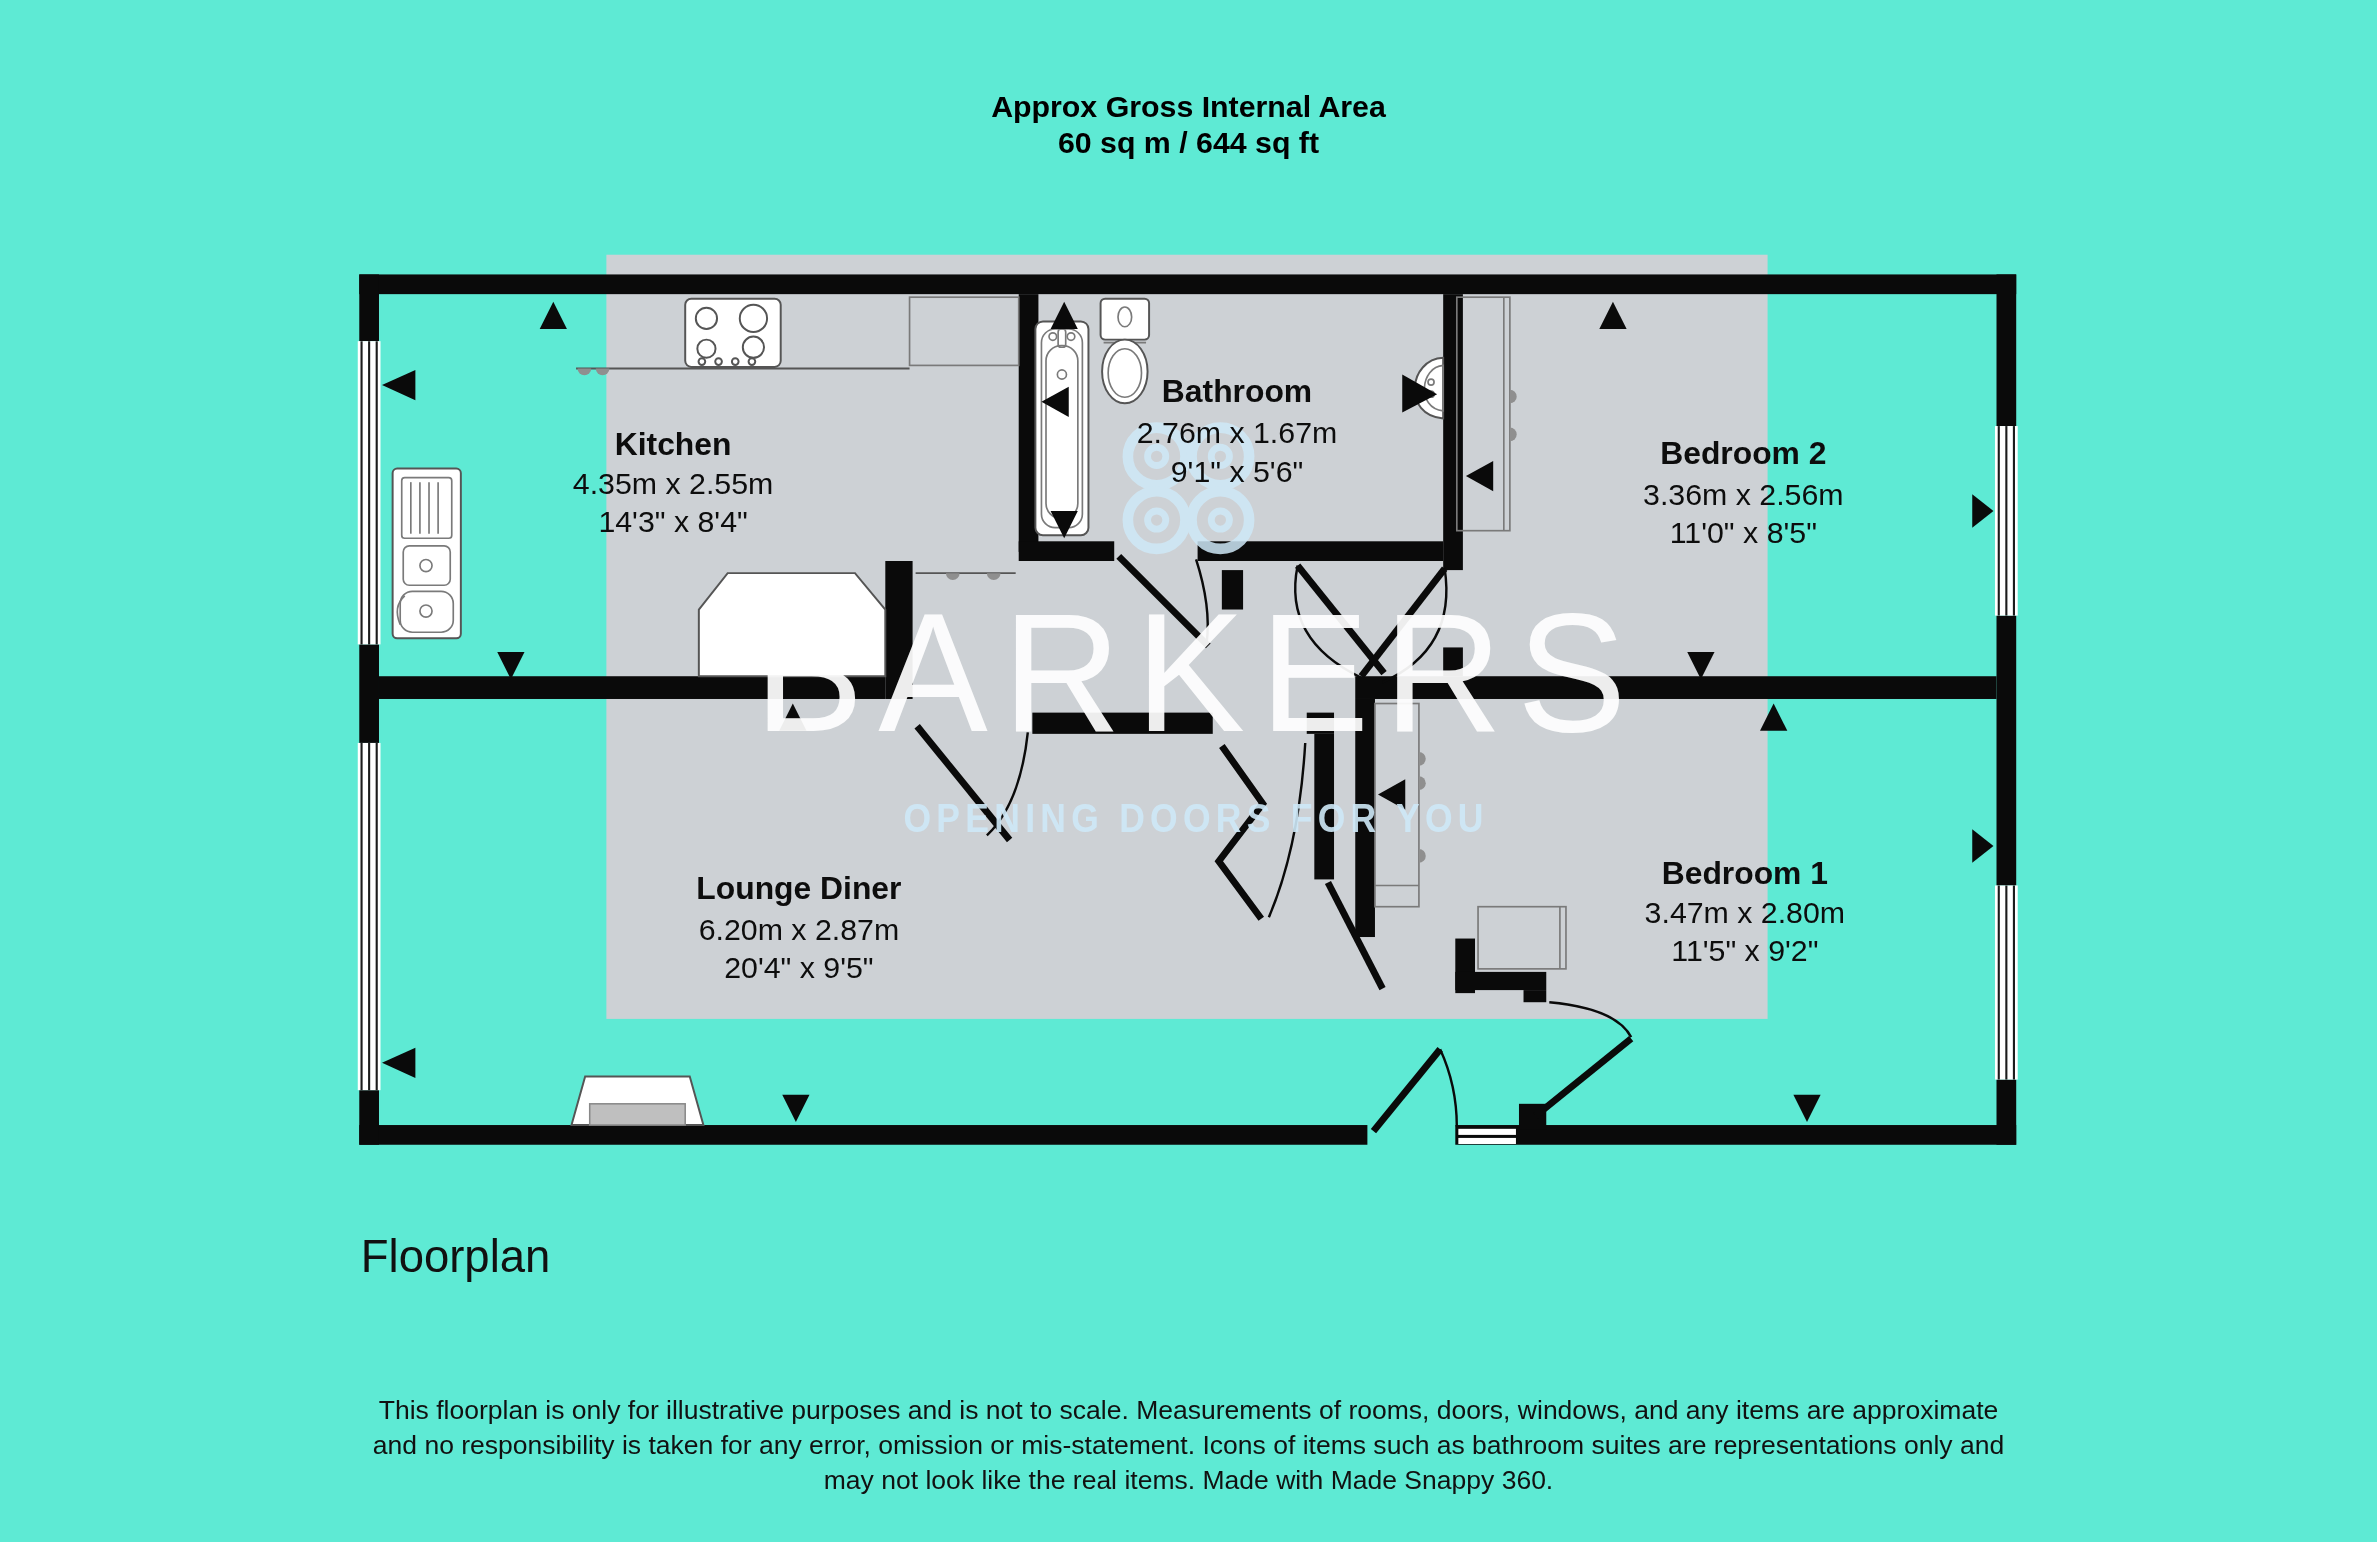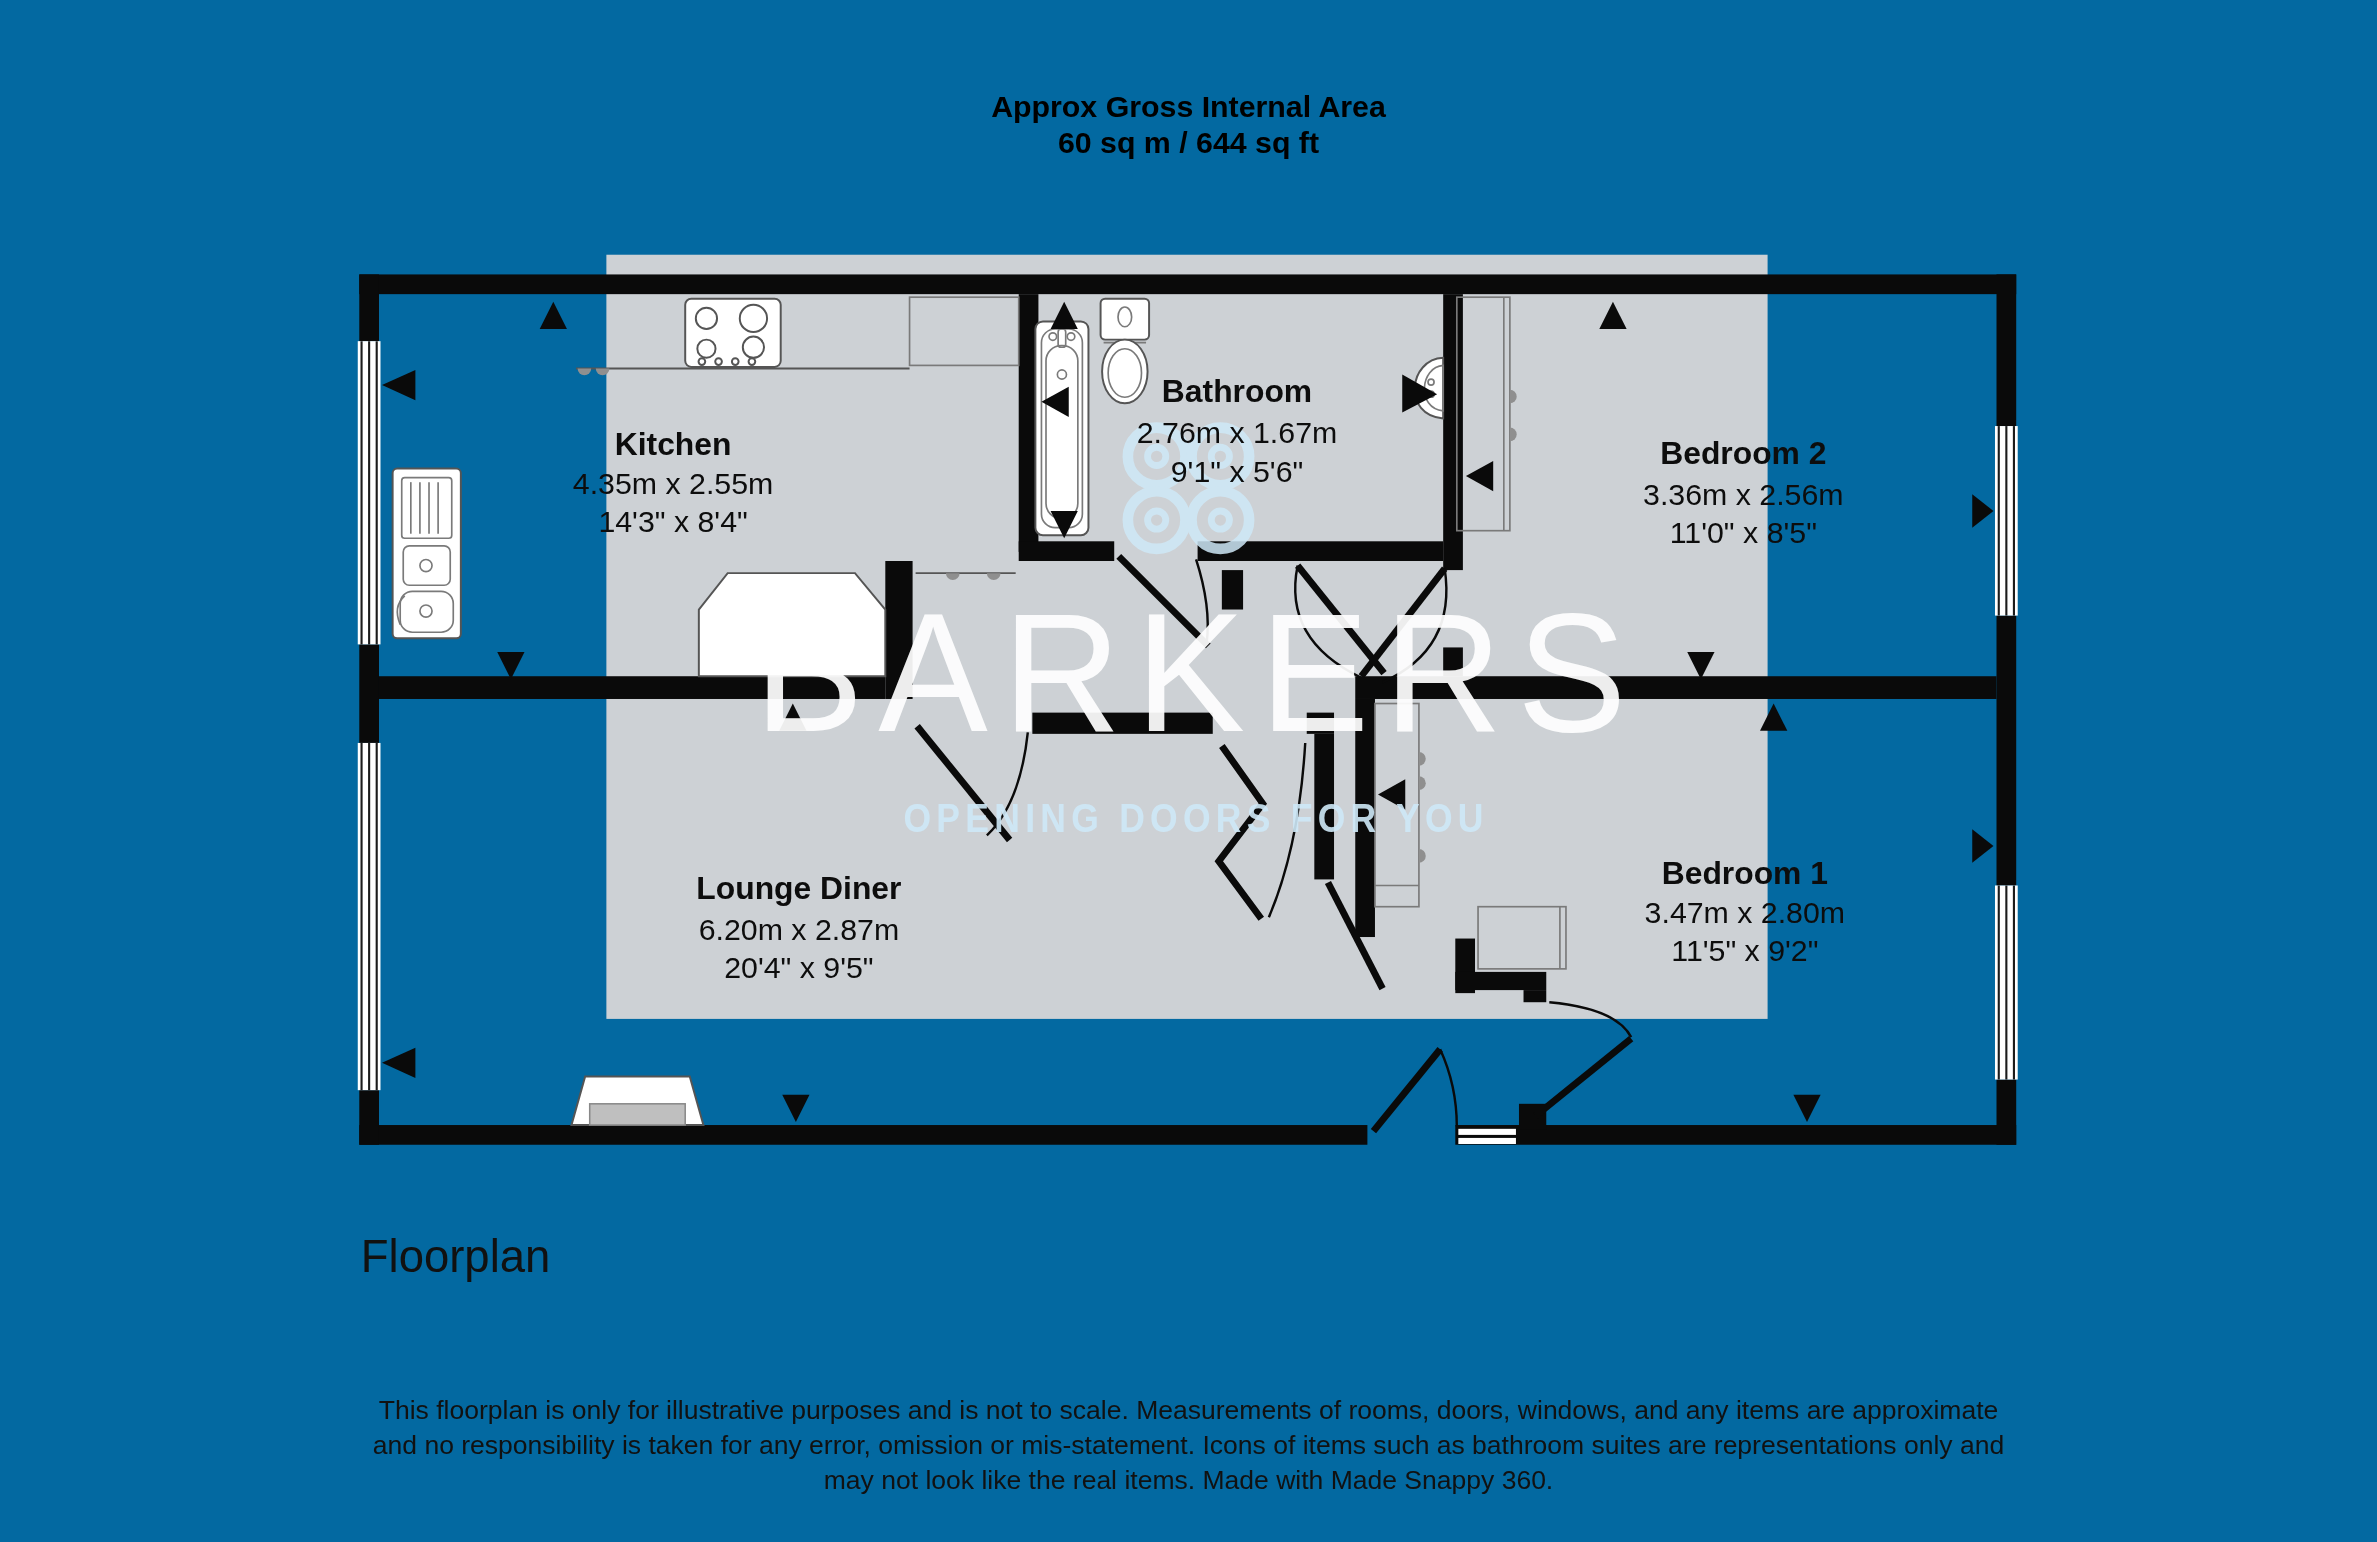--- a/index.html
+++ b/index.html
@@ -1,17 +1,17 @@
 <!DOCTYPE html>
 <html style="font-size:9.5px"><head>
 <meta charset="utf-8">
 <style>
   html,body{margin:0;padding:0;background:#ffffff;}
   body{width:2377px;height:1542px;font-family:"Liberation Sans",sans-serif;}
-  #stage{width:2377px;height:1542px;position:relative;background:#0369a1;}
+  #stage{width:2377px;height:1542px;position:relative;background:#5eead4;}
   svg{display:block;}
   .wall{fill:#0a0a0a;}
   .fixline{stroke:#555;stroke-width:1.3;fill:none;}
   .fixwhite{stroke:#555;stroke-width:1.3;fill:#ffffff;}
   .thinfix{stroke:#7a7a7a;stroke-width:1.1;fill:none;}
   .winline{stroke:#1c1c1c;stroke-width:1.4;}
   .doorleaf{stroke:#0a0a0a;stroke-width:4.5;fill:none;stroke-linecap:butt;}
   .doorarc{stroke:#0a0a0a;stroke-width:1.6;fill:none;}
   .marker{fill:#0a0a0a;}
   .knob{fill:#8f8f8f;}

